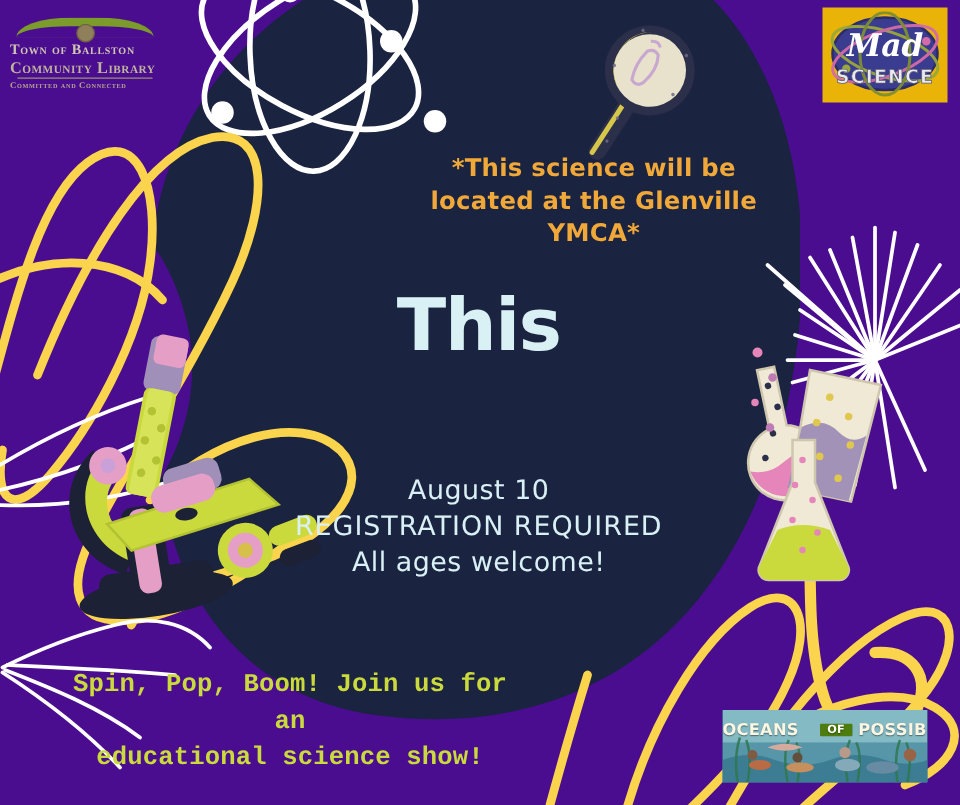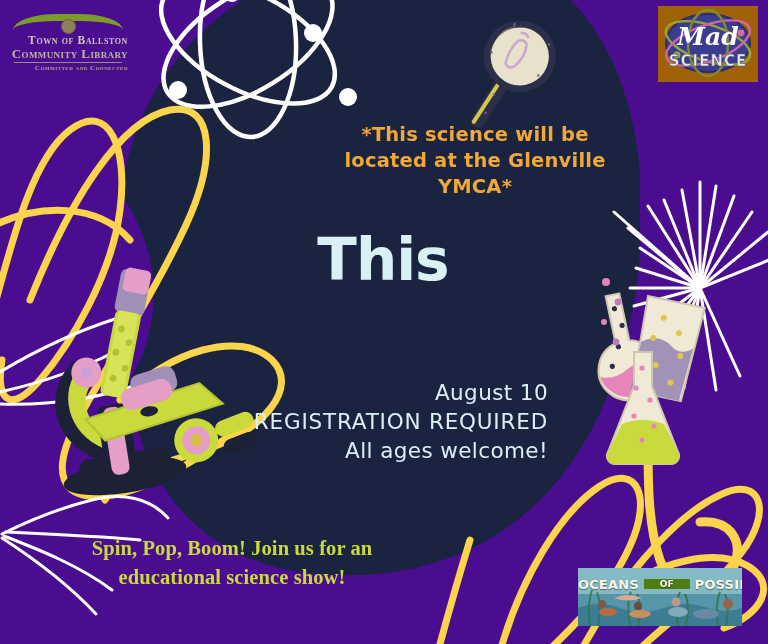--- a/index.html
+++ b/index.html
@@ -14,21 +14,21 @@
     width:768px; height:644px;
     background:#4b0d8f;
     overflow:hidden;
   }
   .layer { position:absolute; top:0; left:0; width:768px; height:644px; }
   svg.layer { display:block; }
 
   
   #library-logo {
     position:absolute; left:8px; top:14px; width:120px; height:62px;
-    text-align:right; line-height:1;
+    text-align:left; line-height:1;
   }
   #library-logo .arc {
     width:110px; height:16px; margin:0 auto;
     border-top:7px solid #7b9c2b;
     border-radius:60px 60px 0 0 / 22px 22px 0 0;
   }
   #library-logo .seal {
     width:15px; height:15px; border-radius:50%;
     background:#8f7f5a; margin:-11px auto 1px auto;
     border:1px solid #6d6142;
@@ -46,21 +46,21 @@
   #library-logo .rule { height:1px; background:#9a8f76; margin:2px 6px 2px 6px; }
   #library-logo .l3 {
     font-family:"Liberation Serif", serif;
     font-size:7px; letter-spacing:.5px; color:#b3a88f;
     font-variant:small-caps; font-weight:bold; white-space:nowrap;
   }
 
   
   #mad-science-logo {
     position:absolute; left:658px; top:6px; width:100px; height:76px;
-    background:#a16207; padding:3px;
+    background:#eab308; padding:3px;
   }
   #mad-science-logo .inner { position:relative; width:94px; height:70px; overflow:hidden; }
 
   
   .tx { position:absolute; text-align:center; }
   #note-text {
     left:330px; top:122px; width:290px;
     color:#f0a839; font-size:19.5px; font-weight:bold;
     line-height:1.33; letter-spacing:.2px;
     font-family:"DejaVu Sans", sans-serif;
@@ -68,45 +68,44 @@
   #main-title {
     left:148px; top:232px; width:470px;
     color:#d9f0f5; font-weight:bold; font-size:58px; line-height:.97;
     letter-spacing:-1px;
     font-family:"DejaVu Sans", sans-serif;
   }
   #details-text {
     left:218px; top:378px; width:330px;
     color:#d9f0f5; font-size:21.5px; line-height:1.36; letter-spacing:.4px;
     font-family:"DejaVu Sans", sans-serif;
-    text-align:right;
   }
   #details-text .caps { letter-spacing:.8px; }
   #tagline-text {
     left:42px; top:534px; width:380px;
     color:#cada3c; font-size:20.5px; font-weight:bold;
     line-height:1.42; letter-spacing:.1px;
-    font-family:Liberation Serif, serif;
+    font-family:Liberation Mono, monospace;
   }
 
   
   #oceans-banner {
     position:absolute; left:578px; top:568px; width:164px; height:58px;
     overflow:hidden; background:#2e6f82;
   }
   #oceans-banner .title {
     position:absolute; left:0; top:9px; width:164px; text-align:center;
     font-family:"DejaVu Sans", sans-serif;
     font-weight:bold; font-size:13px; color:#fdf6e3;
     letter-spacing:.2px; white-space:nowrap; z-index:5;
     text-shadow:0 1px 1px rgba(0,0,0,.45);
   }
   #oceans-banner .of-badge {
     display:inline-block; background:#4d7c0f; color:#fff;
-    font-size:9px; padding:0 16px; border-radius:1px; vertical-align:2px;
+    font-size:9px; padding:0 6px; border-radius:1px; vertical-align:2px;margin-left:12px;
   }
 </style>
 </head>
 <body>
 
 <div id="poster">
 
   <svg class="layer" viewBox="0 0 768 644" preserveAspectRatio="none">
     <path d="M300 -30
              C 200 10, 135 90, 122 190

